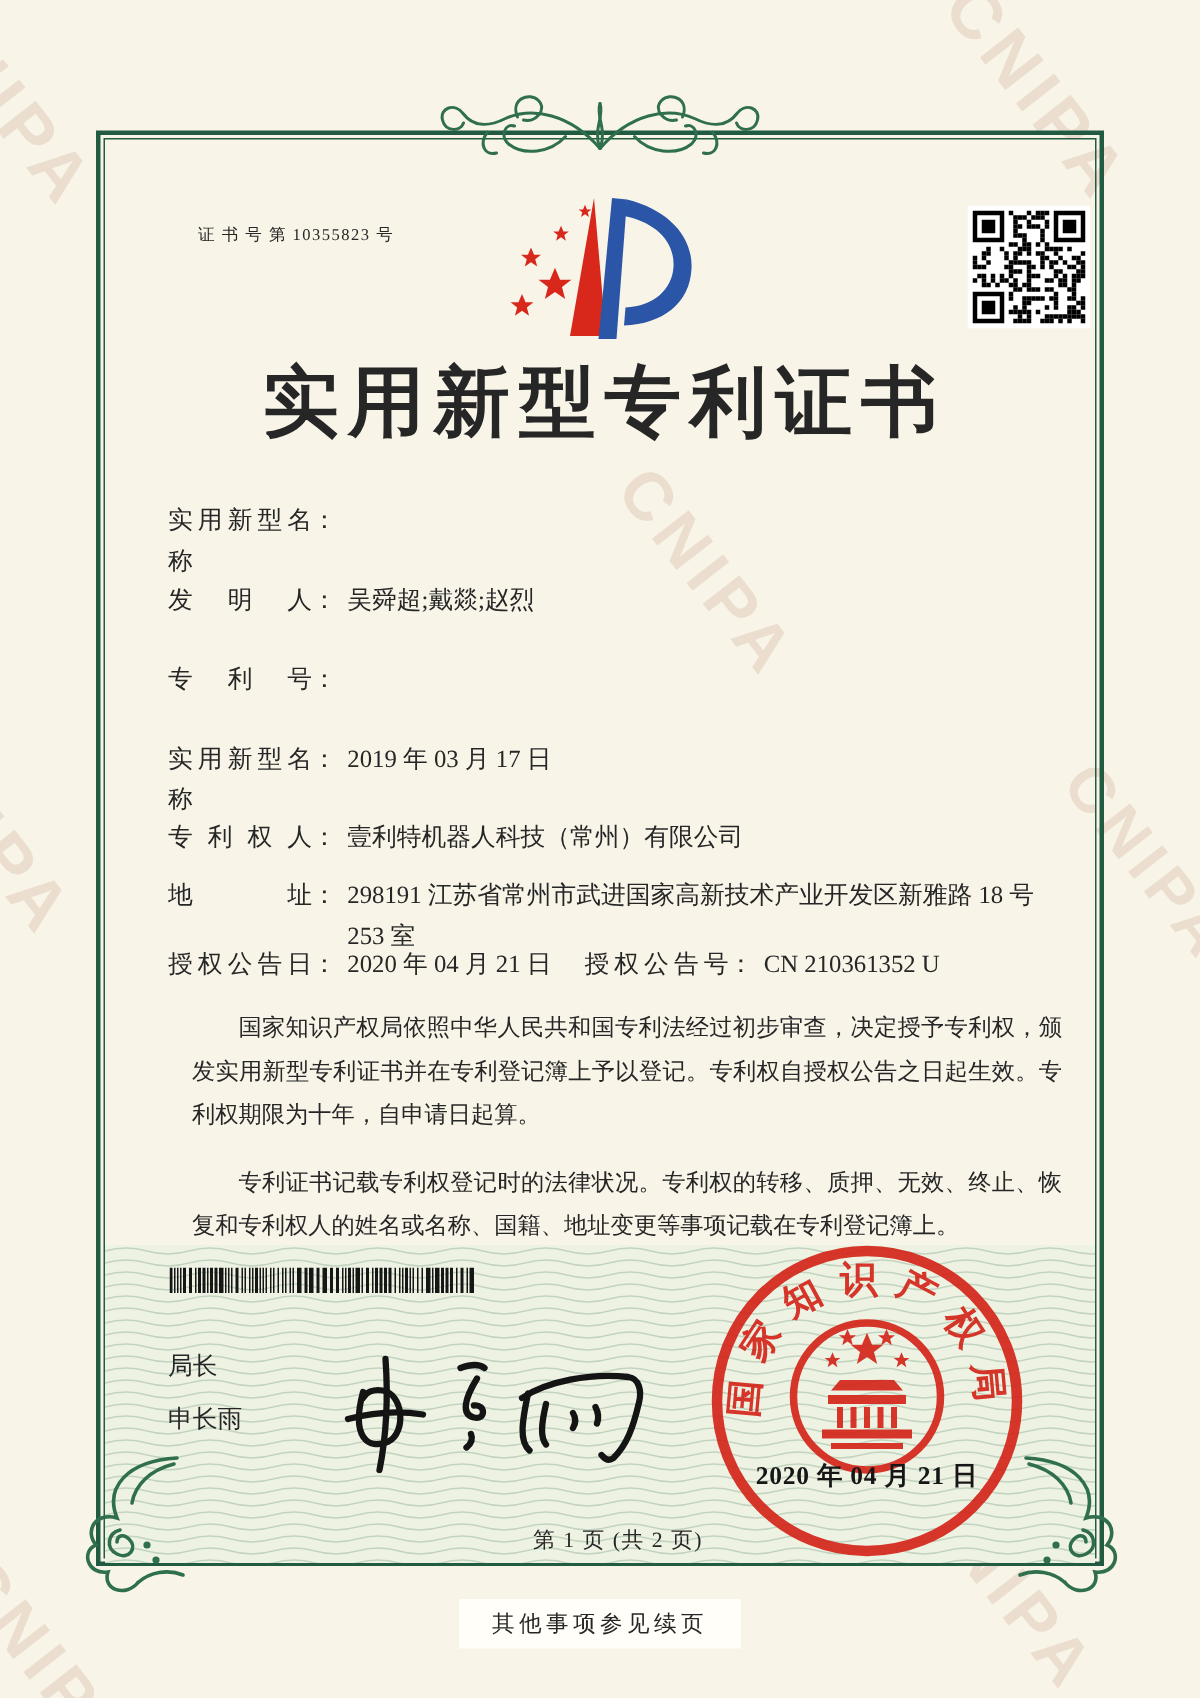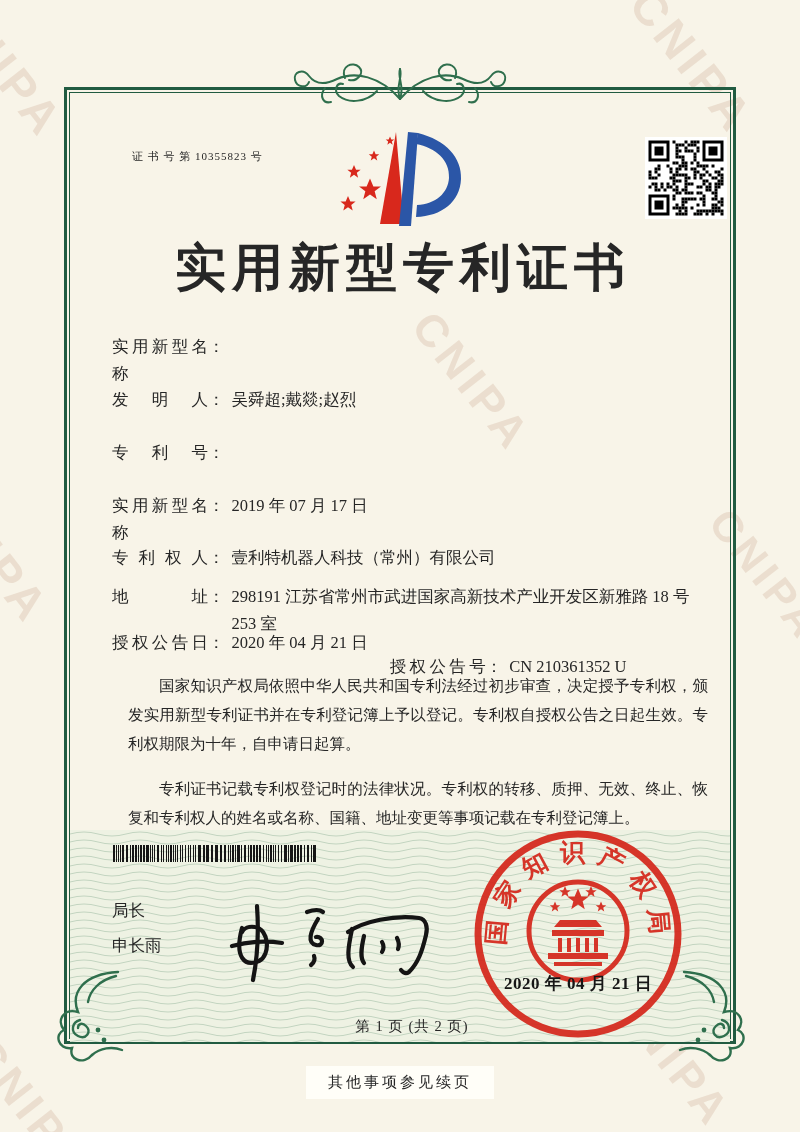--- a/index.html
+++ b/index.html
@@ -30,21 +30,21 @@
   .logo{position:absolute;left:334px;top:124px;}
   .qr{position:absolute;left:645px;top:137px;}
   .title{position:absolute;left:0;right:0;top:234px;text-align:center;
          font-size:51px;font-weight:700;letter-spacing:6px;text-indent:6px;}
   
   .frow{position:absolute;left:112px;font-size:16.5px;display:flex;line-height:27px;}
   .flabel{display:inline-block;width:96px;text-align:justify;text-align-last:justify;flex:none;}
   .colon{flex:none;margin-right:7px;}
   .fvalue{flex:none;}
   .addr .fvalue{width:486px;white-space:normal;}
-  .g2{margin-left:22px;display:flex;margin-top:24px;}
+  .g2{margin-left:22px;display:flex;}
   .r1{top:333px}.r2{top:386px}.r3{top:439px}.r4{top:492px}
   .r5{top:544px}.r6{top:583px}.r7{top:629px}
   
   .paras{position:absolute;left:112px;top:655px;width:612px;
          font-size:15.5px;line-height:29px;text-align:justify;}
   .paras p{margin:16px;text-indent:2em;}
   
   .barcode{position:absolute;left:113px;top:845px;}
   .officer{position:absolute;left:112px;top:893px;font-size:16.5px;line-height:35px;z-index:2;}
   .sig{position:absolute;left:212px;top:866px;z-index:2;}
@@ -360,21 +360,21 @@
     <span class="colon">：</span>
     <span class="fvalue">吴舜超;戴燚;赵烈</span>
 </div>
 <div class="frow r3">
   <span class="flabel">专利号</span>
     <span class="colon">：</span>
 </div>
 <div class="frow r4">
   <span class="flabel">实用新型名称</span>
     <span class="colon">：</span>
-    <span class="fvalue">2019 年 07 月 17 日</span>
+    <span class="fvalue">2019 年 03 月 17 日</span>
 </div>
 <div class="frow r5">
   <span class="flabel">专利权人</span>
     <span class="colon">：</span>
     <span class="fvalue">壹利特机器人科技（常州）有限公司</span>
 </div>
 <div class="frow r6 addr">
   <span class="flabel">地址</span>
     <span class="colon">：</span>
     <span class="fvalue">298191 江苏省常州市武进国家高新技术产业开发区新雅路 18 号 253 室</span>

